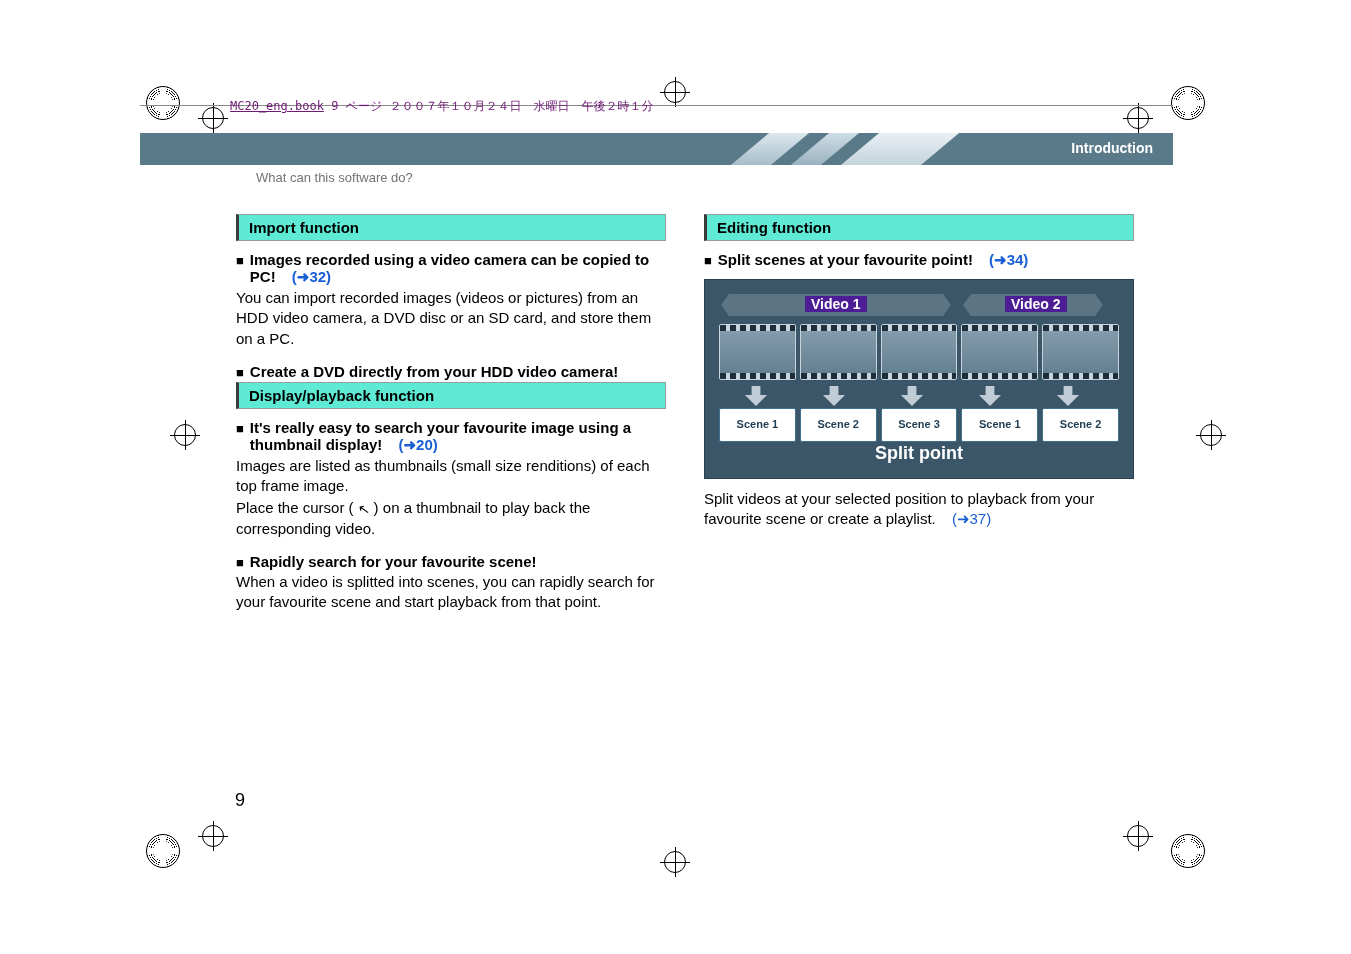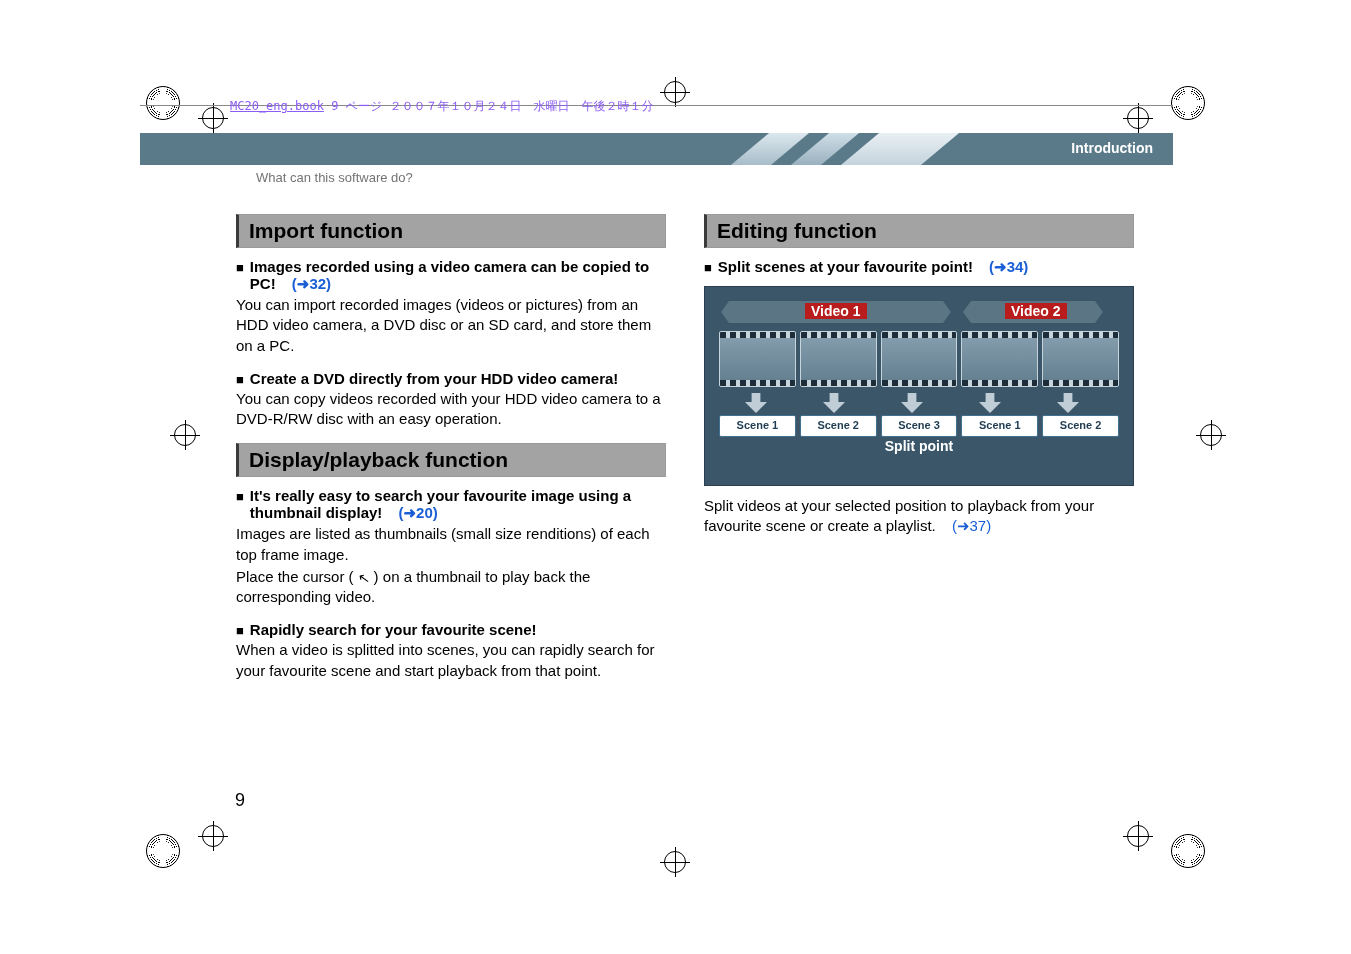--- a/index.html
+++ b/index.html
@@ -32,21 +32,21 @@
   .crop-cross::before { left: 50%; top: 0; width: 1px; height: 100%; }
   .crop-cross::after  { top: 50%; left: 0; height: 1px; width: 100%; }
   .crop-cross .ring {
     position:absolute; inset:4px; border:1px solid #000; border-radius:50%;
   }
   .header-line {
     position:absolute; top:105px; left:140px; right:178px; height:1px; background:#888;
   }
   .file-tag {
     position: absolute; top: 98px; left: 230px;
-    font-size: 12px; color: #8b5cf6;
+    font-size: 12px; color: #701a75;
     font-family: "MS Gothic","Hiragino Kaku Gothic Pro","Meiryo",monospace;
   }
   .file-tag .underline { text-decoration: underline; }
 
   .blue-banner {
     position: absolute; top: 133px; left: 140px; right: 178px;
     height: 32px; background: #5a7a8a;
   }
   .blue-banner .label {
     position:absolute; right:20px; top:7px; color:#fff; font-weight:bold; font-size:14px;
@@ -62,42 +62,42 @@
   .subheader {
     position:absolute; top:170px; left:256px; font-size:13px; color:#737373;
   }
 
   .content {
     position:absolute; top:214px; left:236px; right:178px;
     display:flex; gap:38px;
   }
   .col { width: 430px; }
   .section-head {
-    background:#a3a3a3; border:1px solid #9a9a9a; border-left:3px solid #3a3a3a;
-    padding:4px 10px; font-weight:bold; font-size:21px; margin-bottom:10px;
+    background:#5eead4; border:1px solid #9a9a9a; border-left:3px solid #3a3a3a;
+    padding:4px 10px; font-weight:bold; font-size:15px; margin-bottom:10px;
   }
   .bullet { display:flex; gap:6px; font-weight:bold; margin-bottom:2px; }
   .bullet .sq { color:#000; font-size:13px; position:relative; top:2px;}
   .link { color:#1a5fd6;margin-left:12px; }
   .link.bold{font-weight:bold}
   .body-text { font-weight:normal; margin-bottom:14px; line-height:1.35; }
   .cursor-glyph{
     display:inline-block; font-size:14px; position:relative; top:1px;
     transform: rotate(-10deg);
   }
 
   
   .diagram {
     border:1px solid #2a4050; background:#3a5668; padding:10px 10px 12px 10px;
     position:relative; height:200px; margin-bottom:10px;
   }
   .diagram-inner{position:relative; height:100%;}
   .vid-label{
     position:absolute; color:#fff; font-weight:bold; font-size:14px; top:6px;
-    background:#b91c1c; padding:0 6px;
+    background:#4c1d95; padding:0 6px;
   }
   .arrow-band{
     position:absolute; top:4px; height:22px; background:#5b7584;
     clip-path: polygon(8px 0, calc(100% - 8px) 0, 100% 50%, calc(100% - 8px) 100%, 8px 100%, 0 50%);
   }
   .arrow-band.a1{left:6px; width:230px;}
   .arrow-band.a2{left:248px; width:140px;}
   .film-row{ position:absolute; top:34px; left:4px; right:4px; height:56px; display:flex; gap:4px;}
   .film{
     flex:1; background:linear-gradient(#88a0b0,#5f7c8d); border:1px solid #c8d4dc; position:relative;
@@ -107,29 +107,29 @@
     content:""; position:absolute; left:0; right:0; height:6px;
     background-image: linear-gradient(to right, #1d2e3a 0 6px, #c8d4dc 6px 10px);
     background-size:10px 6px;
   }
   .film::before{top:0;} .film::after{bottom:0;}
   .down-arrow{
     position:absolute; top:96px; width:22px; height:20px;
     background:#c0ccd6;
     clip-path: polygon(30% 0,70% 0,70% 45%,100% 45%,50% 100%,0 45%,30% 45%);
   }
-  .scene-row{position:absolute; top:118px; left:4px; right:4px; height:22px; display:flex; gap:4px;justify-content:flex-end;}
+  .scene-row{position:absolute; top:118px; left:4px; right:4px; height:34px; display:flex; gap:4px;justify-content:flex-end;}
   .scene{
     flex:1; background:#fff; border:1.5px solid #41718f; color:#1f3c52;
     display:flex; align-items:center; justify-content:center; text-align:center;
     font-size:11px; font-weight:bold; line-height:1.05; border-radius:2px;
   }
   .split-label{
-    position:absolute; bottom:19px; left:50%; transform:translateX(-50%);
-    color:#fff; font-weight:bold; font-size:14px;
+    position:absolute; bottom:2px; left:50%; transform:translateX(-50%);
+    color:#fff; font-weight:bold; font-size:18px;
   }
 
   .page-num { position:absolute; left:235px; top:790px; font-size:18px; }
 </style>
 </head>
 <body>
 
 <div class="crop-mark" style="left:146px;top:86px">
     <div class="crop-circle"></div>
   </div>
@@ -211,21 +211,20 @@
       </span>
     </div>
     <div class="body-text">You can import recorded images (videos or pictures) from an HDD video camera, a DVD disc or an SD card, and store them on a PC.</div>
 
     <div class="bullet">
       <span class="sq">■</span>
       <span>
         <span>Create a DVD directly from your HDD video camera!</span>
       </span>
     </div>
-    <div class="body-text">You can copy videos recorded with your HDD video camera to a DVD-R/RW disc with an easy operation.</div>
 
     <div class="section-head">Display/playback function</div>
     <div class="bullet">
       <span class="sq">■</span>
       <span>
         <span>It's really easy to search your favourite image using a thumbnail display!</span><span class="link"> (➜20)</span>
       </span>
     </div>
     <div class="body-text" style="margin-bottom:2px">Images are listed as thumbnails (small size renditions) of each top frame image.</div>
     <div class="body-text">

